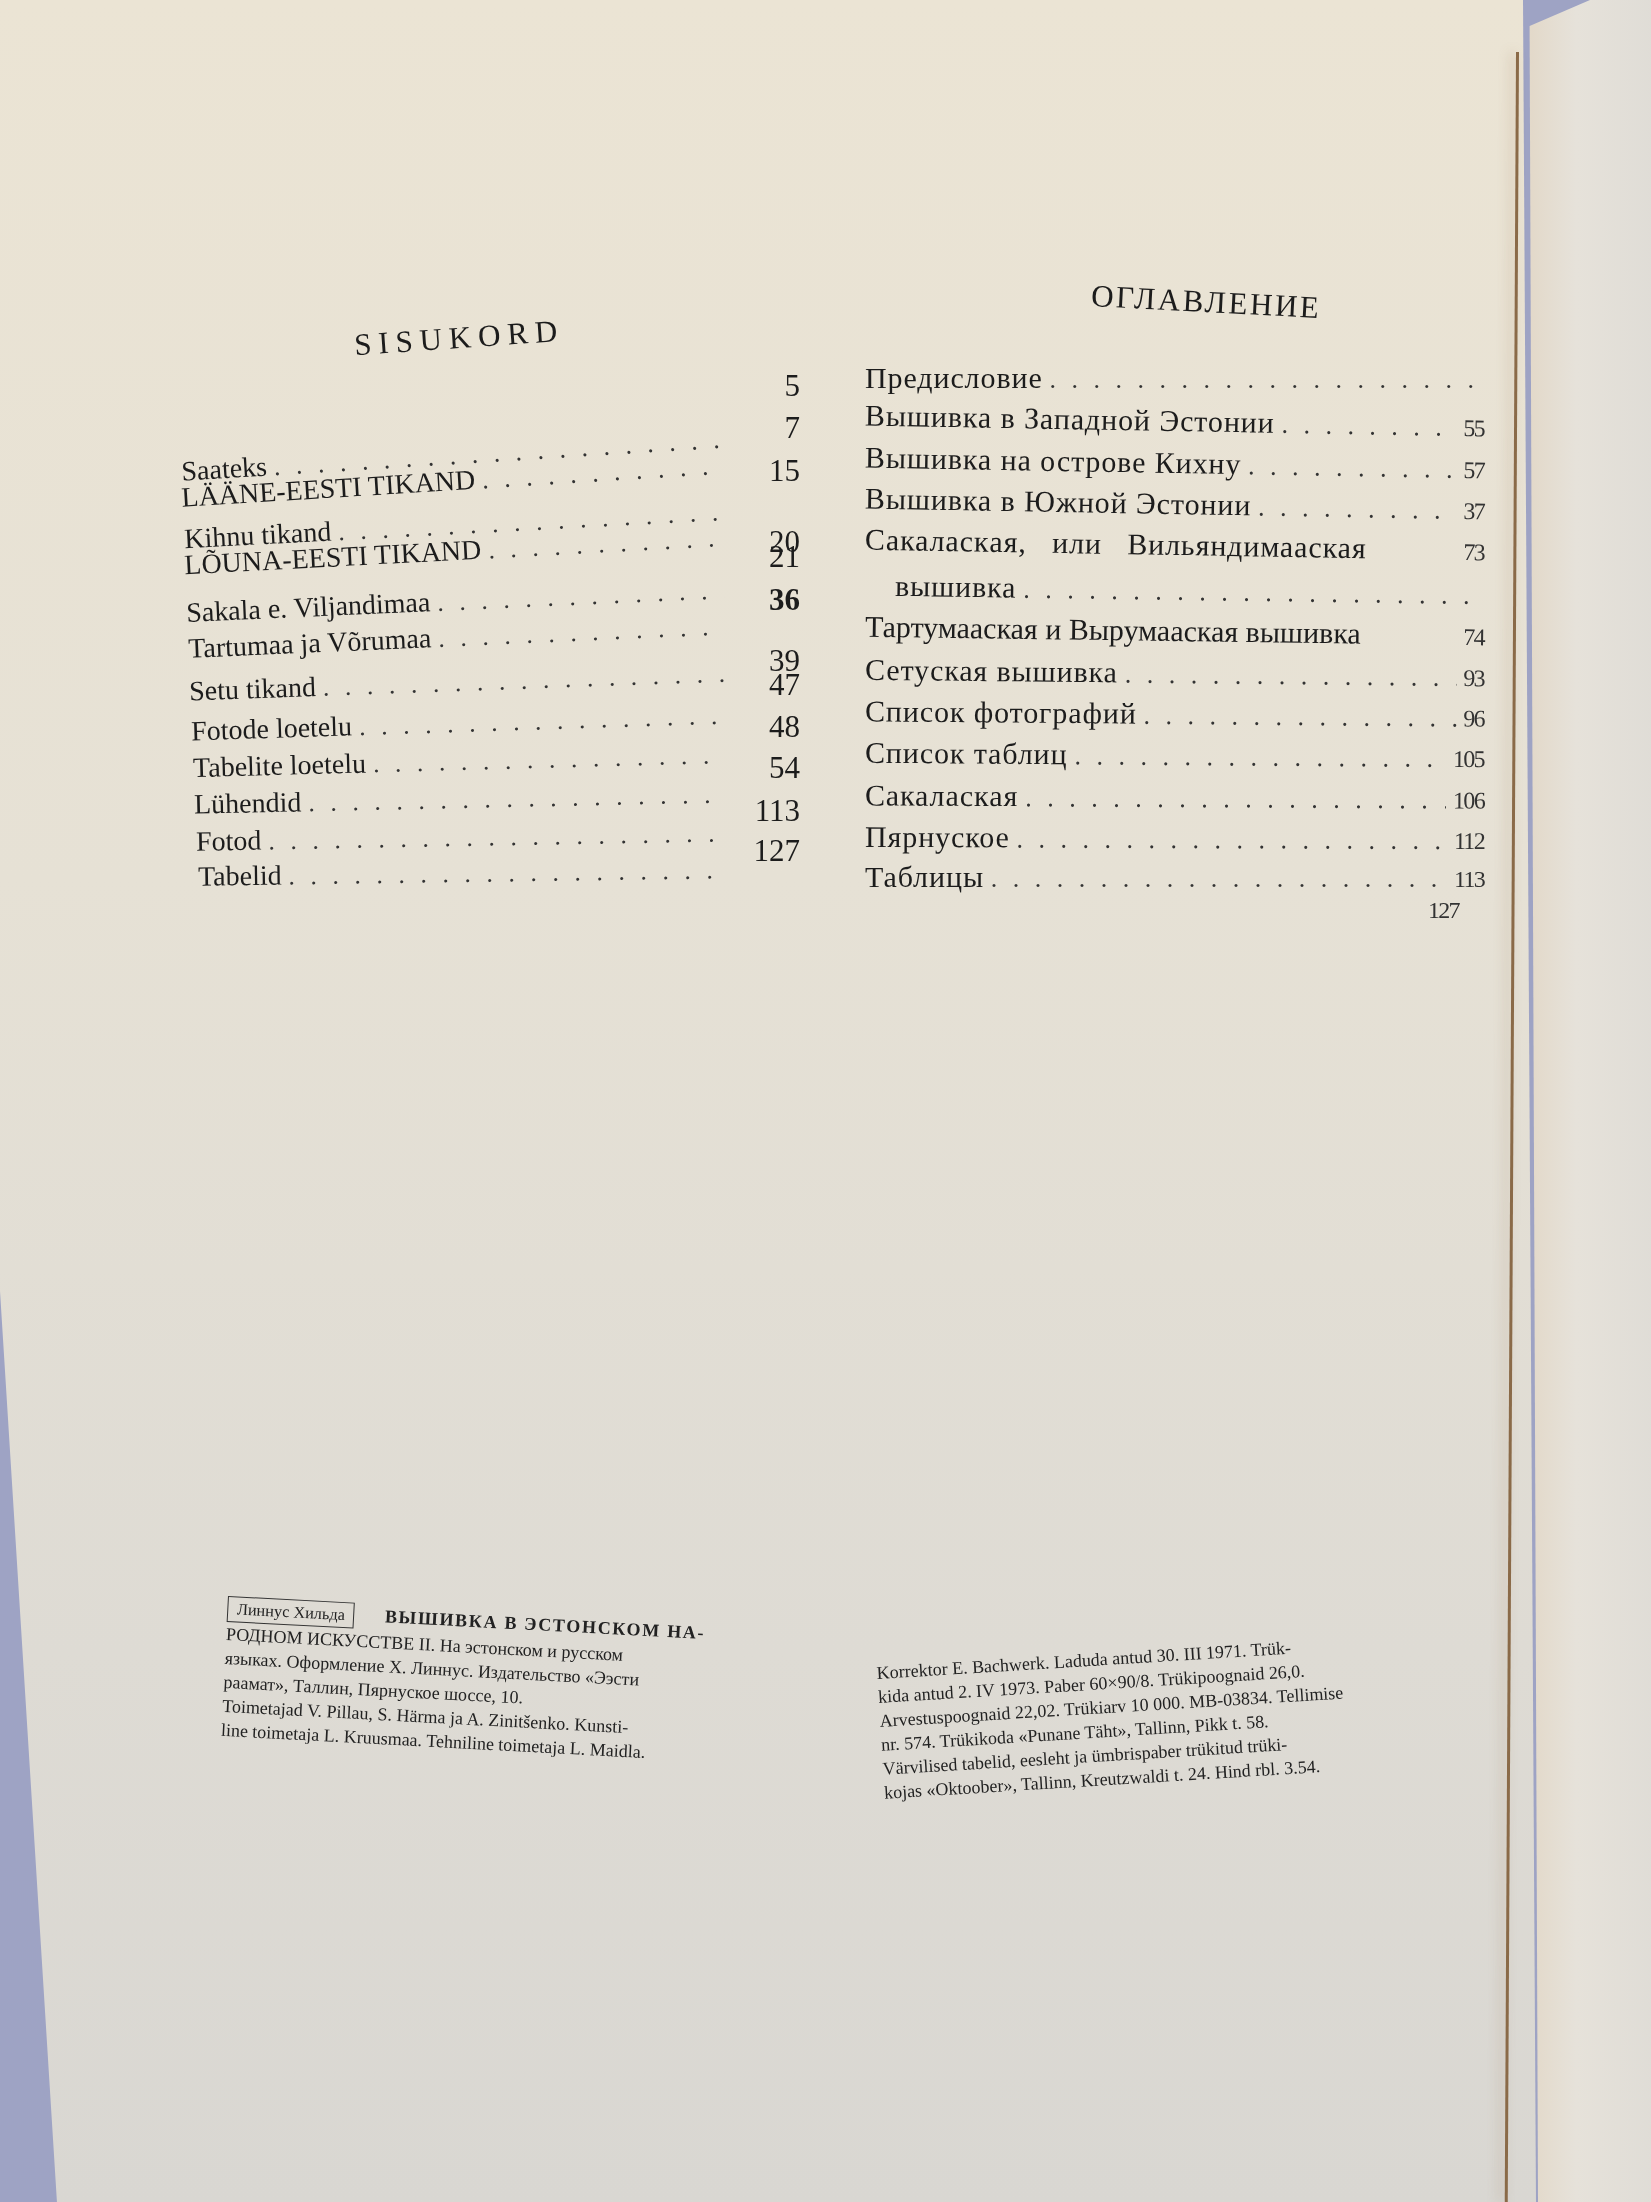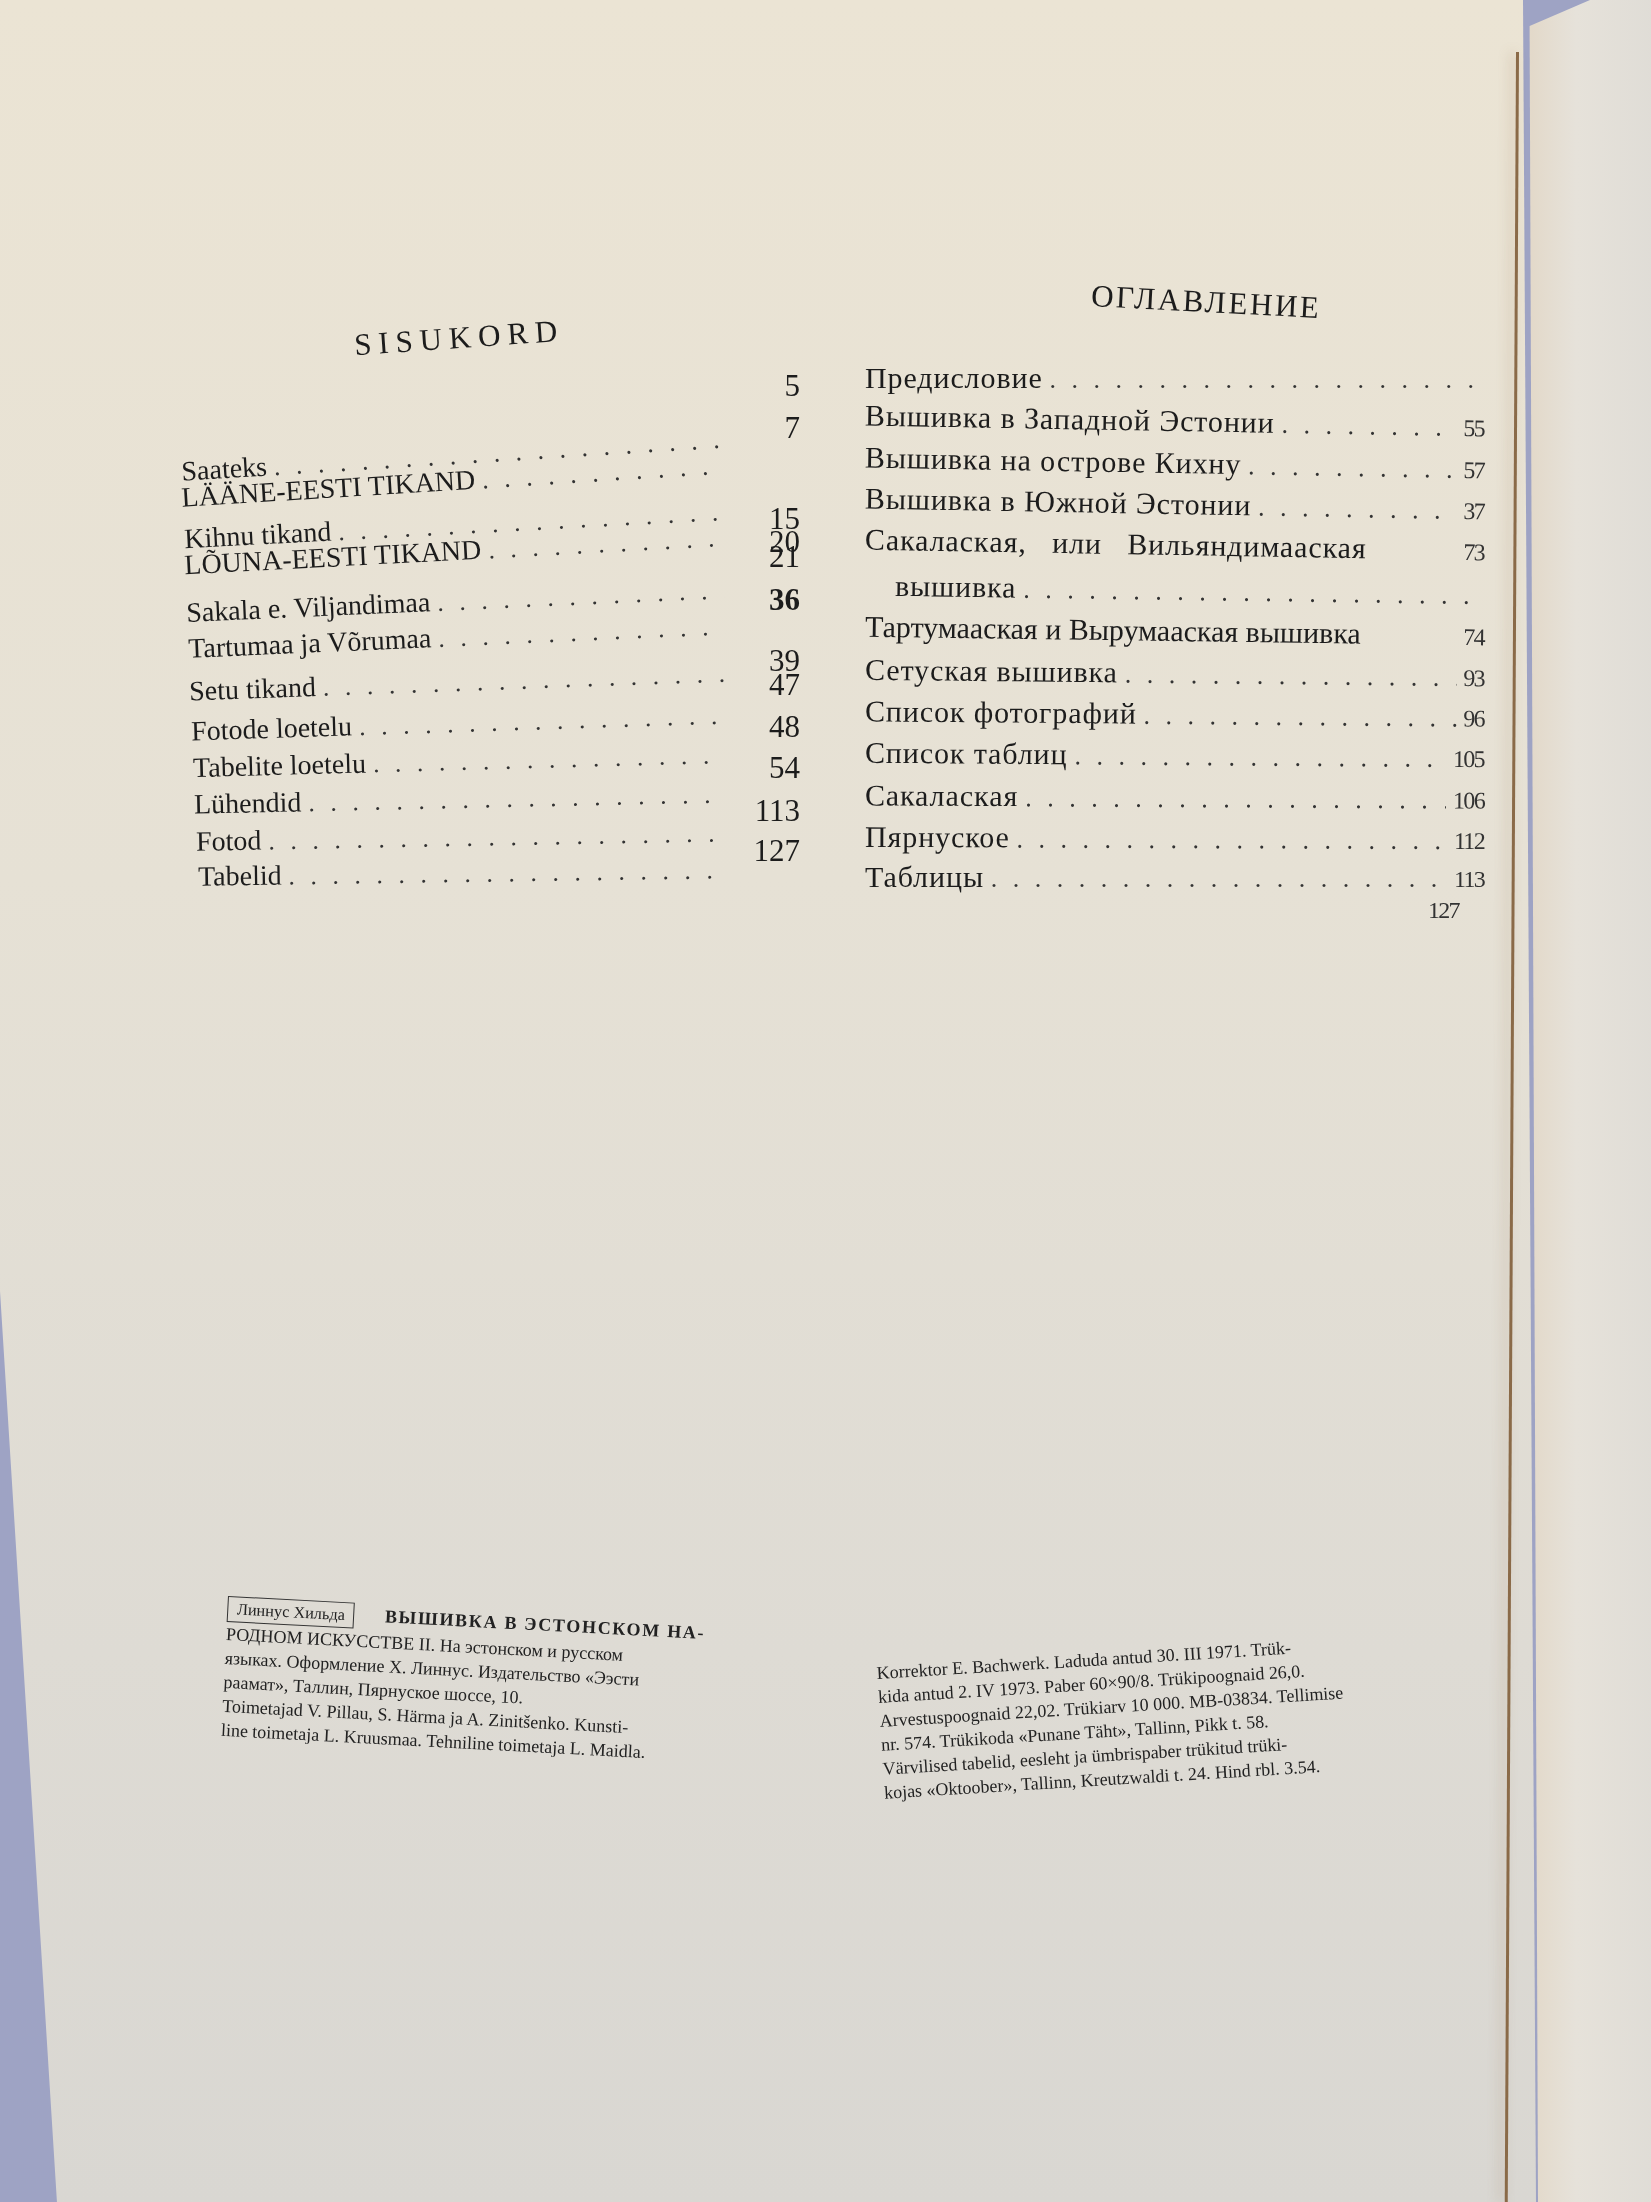--- a/index.html
+++ b/index.html
@@ -55,21 +55,21 @@
 
 <div class="page"></div>
 <div class="next-page"></div>
 <div class="page-edge"></div>
 
 <div class="toc-col et">
   <div class="toc-title" style="left:354px; top:320px; transform:rotate(-4deg);">SISUKORD</div>
 
   <div class="toc-page" style="position:absolute; left:731px; top:368px; width:69px;">5</div>
   <div class="toc-page" style="position:absolute; left:731px; top:410px; width:69px;">7</div>
-  <div class="toc-page" style="position:absolute; left:731px; top:453px; width:69px;margin-top:48px;">15</div>
+  <div class="toc-page" style="position:absolute; left:731px; top:453px; width:69px;">15</div>
   <div class="toc-page" style="position:absolute; left:731px; top:524px; width:69px;">20</div>
   <div class="toc-page" style="position:absolute; left:731px; top:539px; width:69px;">21</div>
   <div class="toc-page" style="position:absolute; left:731px; top:582px; width:69px;font-weight:bold;">36</div>
   <div class="toc-page" style="position:absolute; left:731px; top:624px; width:69px;margin-top:19px;">39</div>
   <div class="toc-page" style="position:absolute; left:731px; top:667px; width:69px;">47</div>
   <div class="toc-page" style="position:absolute; left:731px; top:709px; width:69px;">48</div>
   <div class="toc-page" style="position:absolute; left:731px; top:750px; width:69px;">54</div>
   <div class="toc-page" style="position:absolute; left:731px; top:793px; width:69px;">113</div>
   <div class="toc-page" style="position:absolute; left:731px; top:833px; width:69px;">127</div>
 

